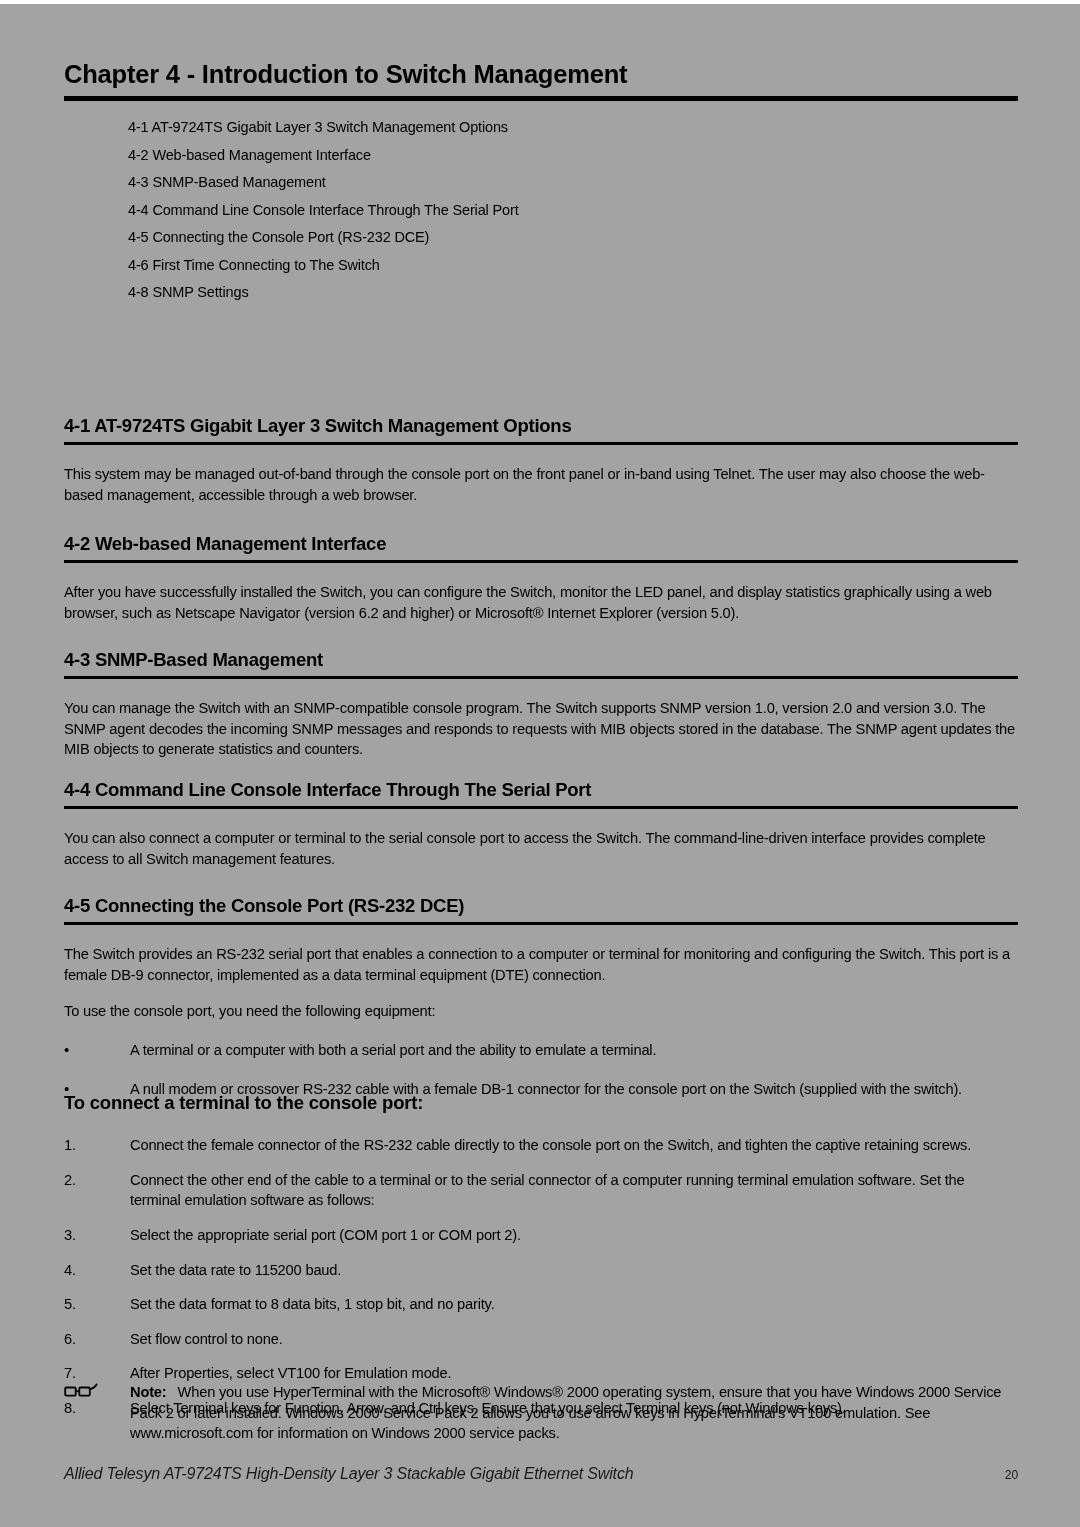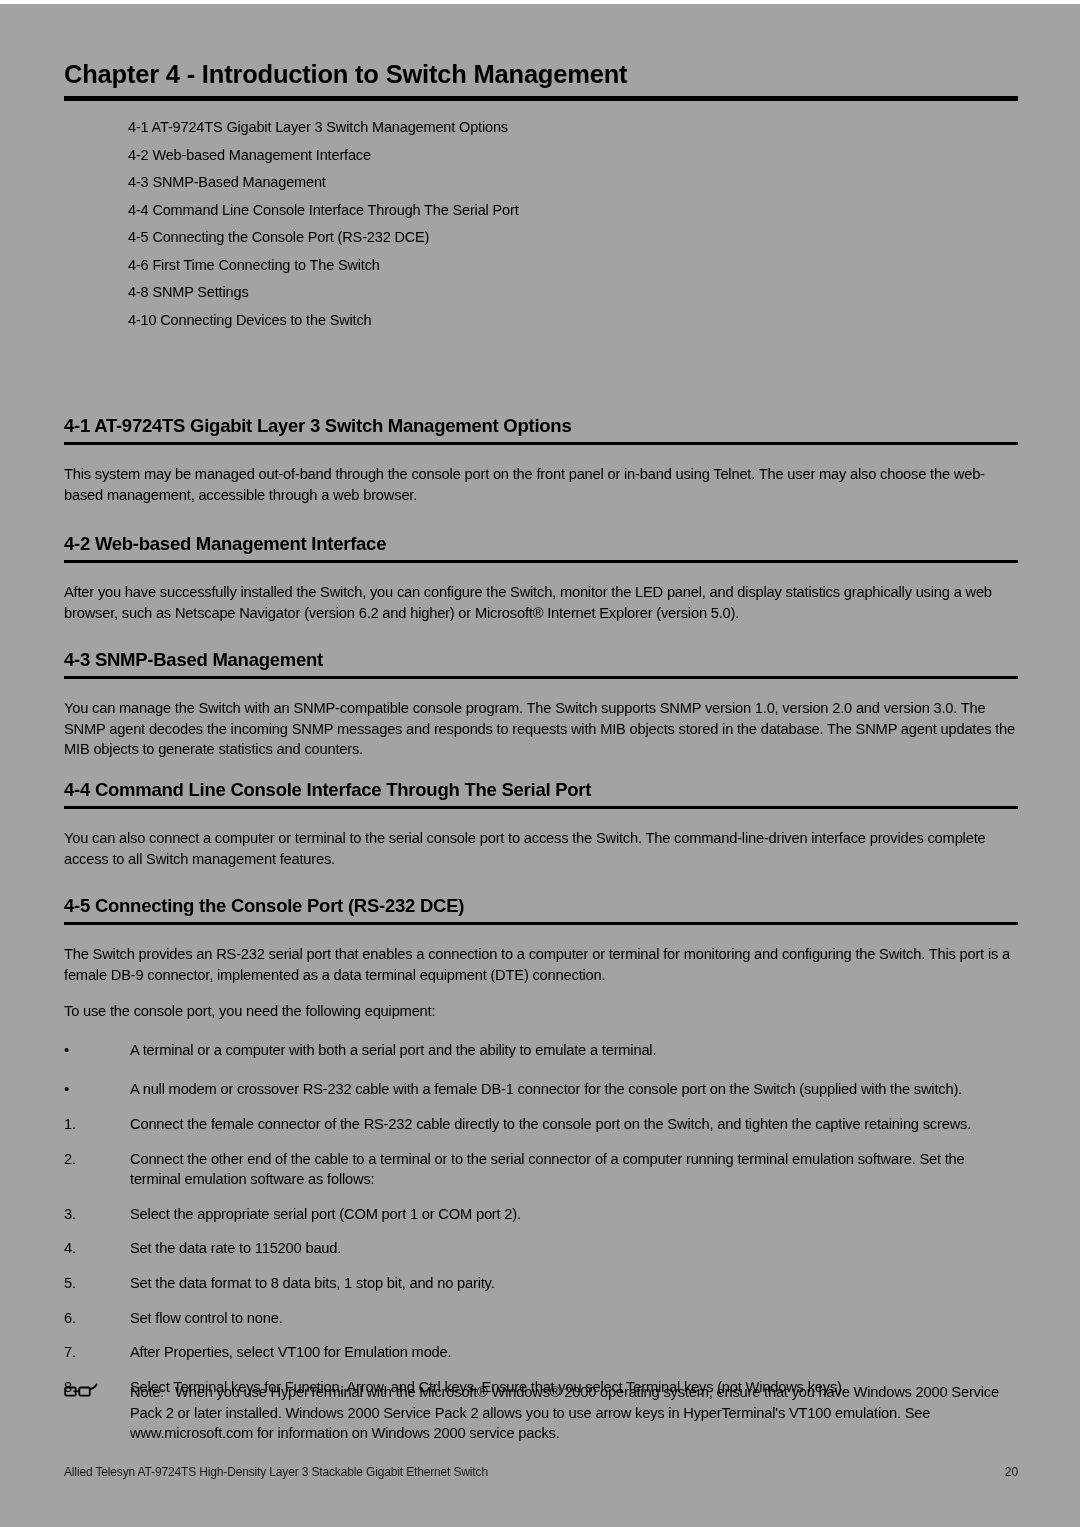--- a/index.html
+++ b/index.html
@@ -145,38 +145,39 @@
     padding-top: 1px;
   }
   .note-icon svg { display: block; }
   .note-body {
     flex: 1 1 auto;
     font-size: 14.7px;
     line-height: 20.6px;
     letter-spacing: -0.2px;
   }
   .note-label {
-    font-weight: normal;
+    font-weight: bold;
     margin-right: 11px;
   }
 
   
   .footer {
     position: absolute;
     left: 64px;
     top: 1461px;
     width: 954px;
     display: flex;
     align-items: baseline;
     justify-content: space-between;
   }
   .footer-left {
-    font-size: 12px;
+    font-size: 16px;
     letter-spacing: -0.15px;
     color: #1a1a1a;
+    font-style: italic;
   }
   .footer-right {
     font-size: 12px;
     letter-spacing: -0.1px;
     color: #1a1a1a;
   }
 </style>
 </head>
 <body>
 
@@ -186,21 +187,20 @@
   <div class="chapter-rule"></div>
 
   <div class="toc">
     <div class="toc-item">4-1 AT-9724TS Gigabit Layer 3 Switch Management Options</div>
     <div class="toc-item">4-2 Web-based Management Interface</div>
     <div class="toc-item">4-3 SNMP-Based Management</div>
     <div class="toc-item">4-4 Command Line Console Interface Through The Serial Port</div>
     <div class="toc-item">4-5 Connecting the Console Port (RS-232 DCE)</div>
     <div class="toc-item">4-6 First Time Connecting to The Switch</div>
     <div class="toc-item">4-8 SNMP Settings</div>
-    <div class="toc-item">4-10 Connecting Devices to the Switch</div>
   </div>
 
   <div class="section" style="top:411px;">
     <h2 class="section-heading">4-1 AT-9724TS Gigabit Layer 3 Switch Management Options</h2>
     <div class="section-rule"></div>
     <p class="section-body" style="margin-top:19px;">This system may be managed out-of-band through the console port on the front panel or in-band using Telnet. The user may also choose the web-based management, accessible through a web browser.</p>
   </div>
 
   <div class="section" style="top:529px;">
     <h2 class="section-heading">4-2 Web-based Management Interface</h2>
@@ -232,20 +232,21 @@
         <span class="list-text">A terminal or a computer with both a serial port and the ability to emulate a terminal.</span>
       </div>
       <div class="list-row">
         <span class="list-marker bullet">•</span>
         <span class="list-text">A null modem or crossover RS-232 cable with a female DB-1 connector for the console port on the Switch (supplied with the switch).</span>
       </div>
     </div>
   </div>
 
   <div class="section" style="top:1088px;">
+    <h3 class="subheading">To connect a terminal to the console port:</h3>
 
     <div class="list num-list" style="margin-top:22px;">
       <div class="list-row">
         <span class="list-marker">1.</span>
         <span class="list-text">Connect the female connector of the RS-232 cable directly to the console port on the Switch, and tighten the captive retaining screws.</span>
       </div>
       <div class="list-row">
         <span class="list-marker">2.</span>
         <span class="list-text">Connect the other end of the cable to a terminal or to the serial connector of a computer running terminal emulation software. Set the terminal emulation software as follows:</span>
       </div>

